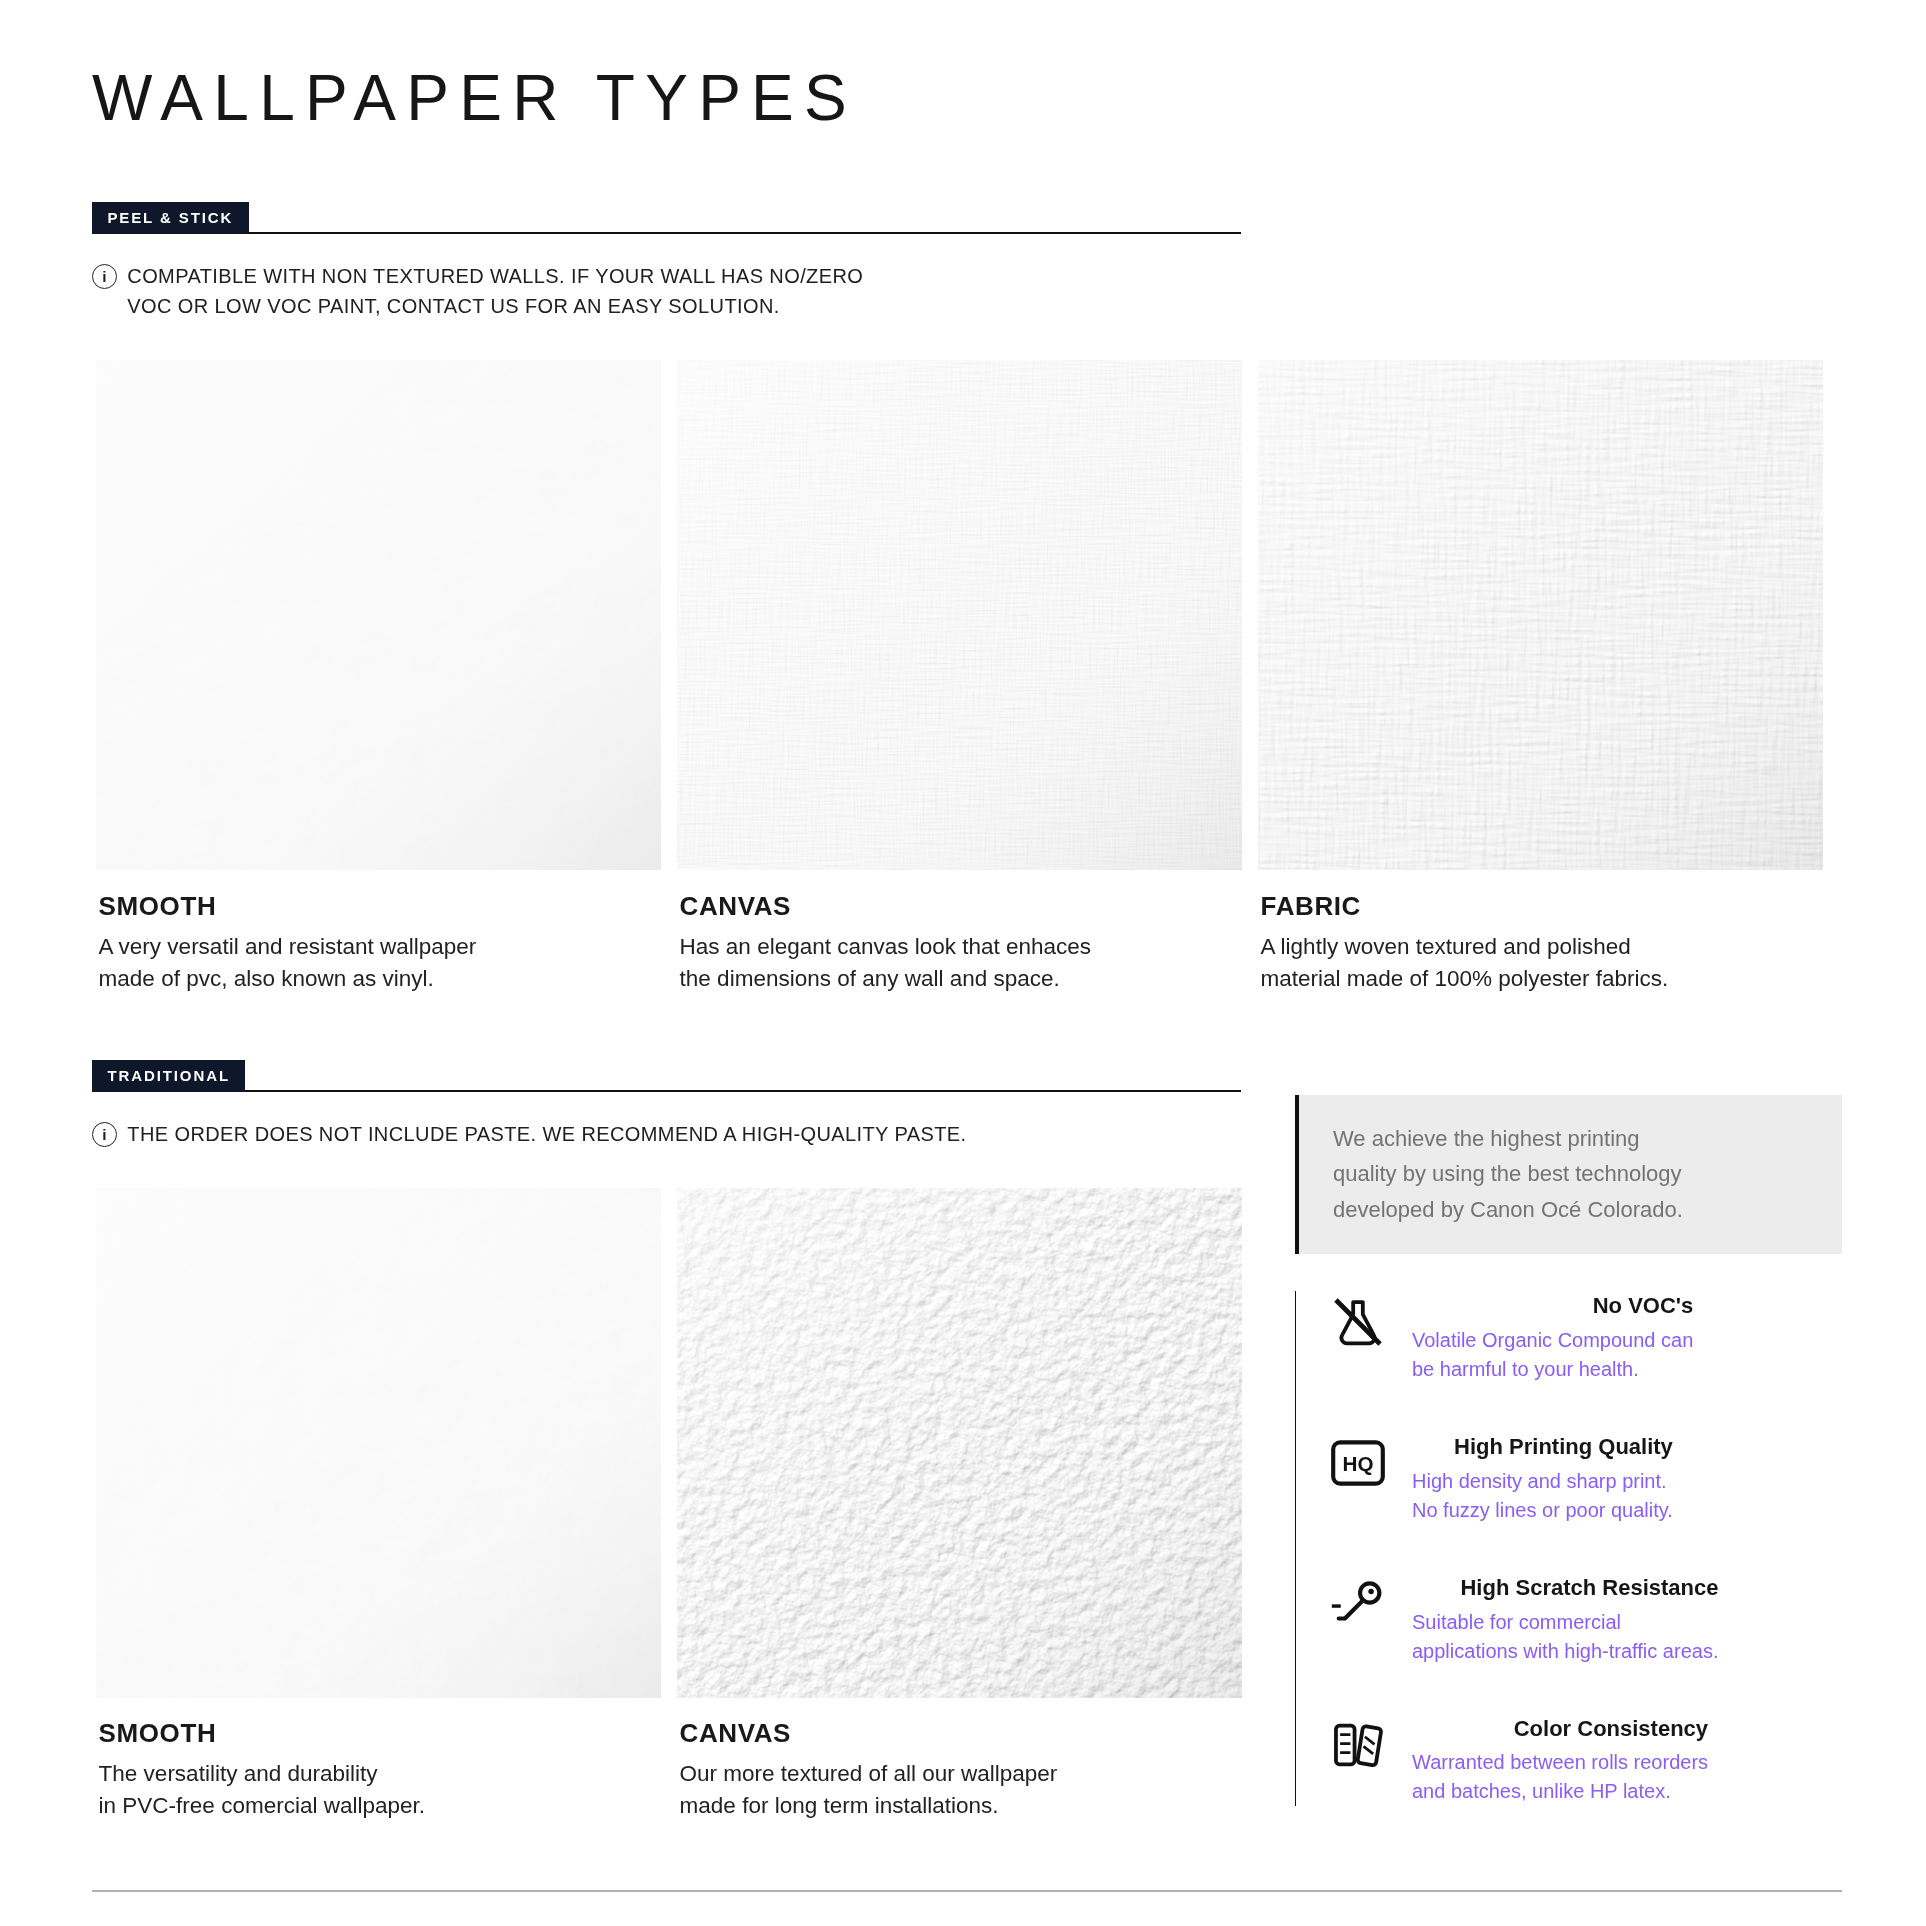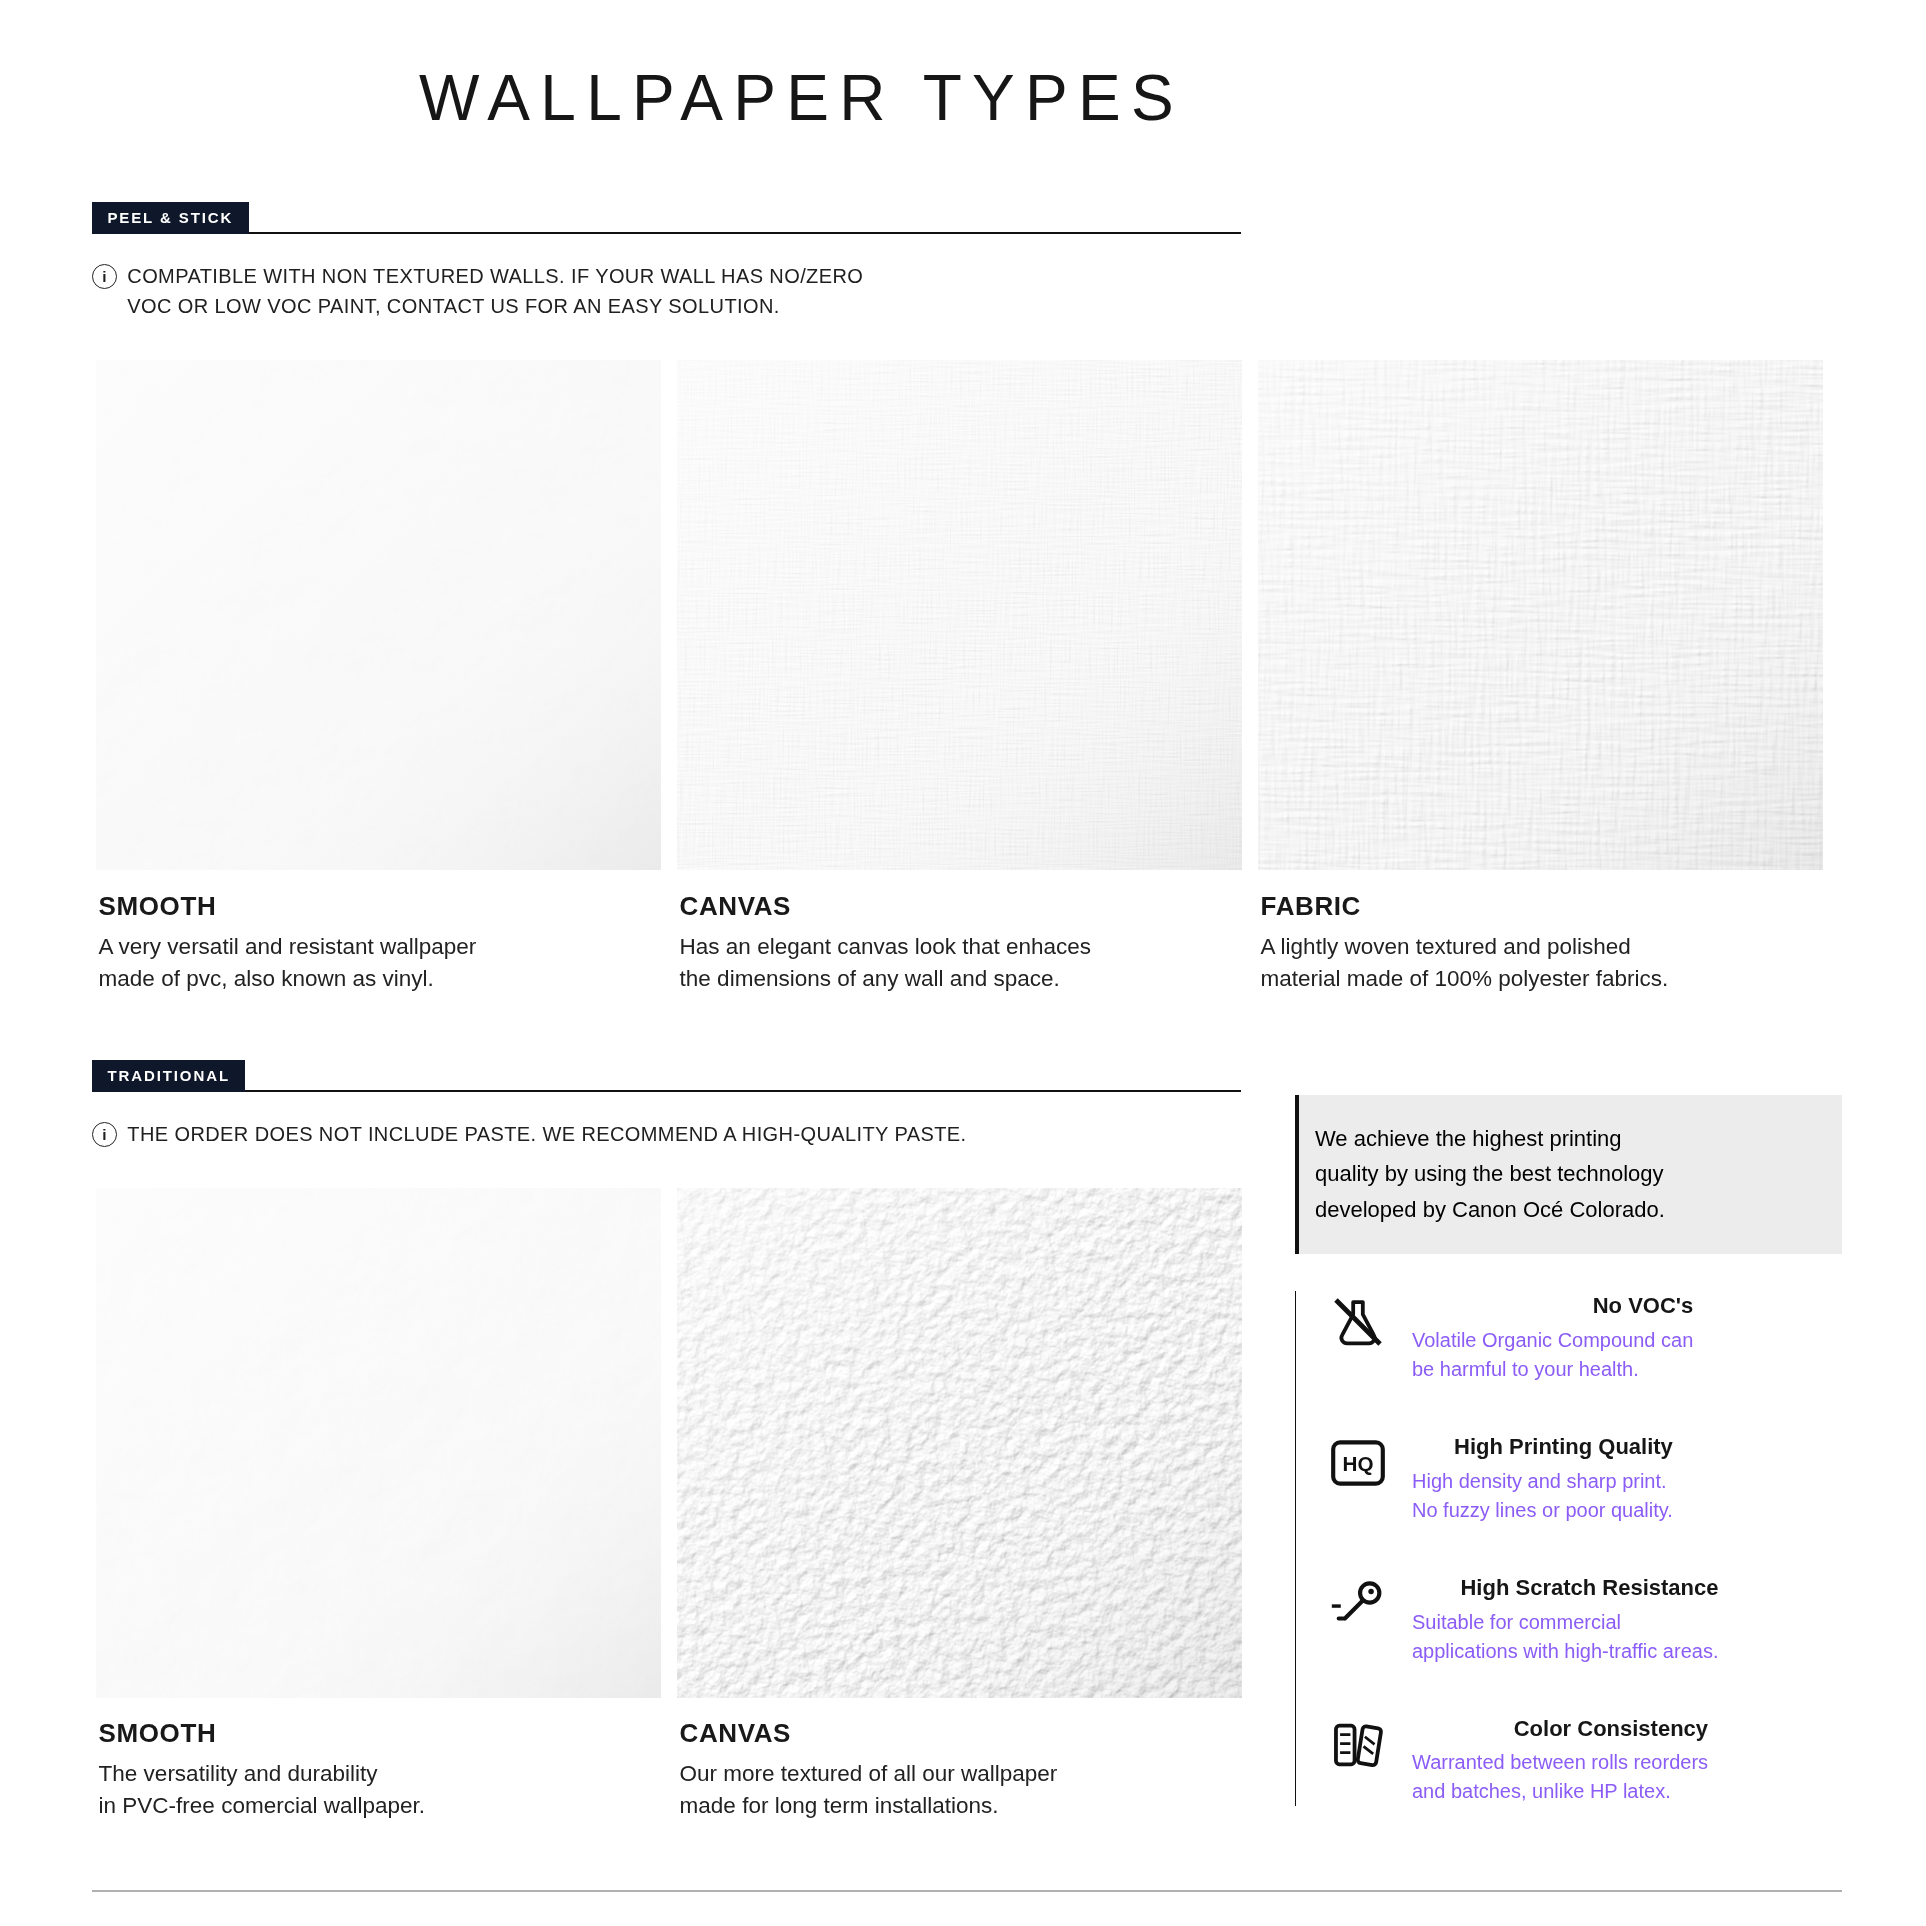--- a/index.html
+++ b/index.html
@@ -11,21 +11,20 @@
     color: #1d1d1d;
     font-family: "Liberation Sans", sans-serif;
     padding: 61px 83px 0 92px;
     position: relative;
     overflow: hidden;
   }
 
   .title {
     width: 1419px;
     margin: 0 0 67px 0;
-    text-align: center;
     font-size: 64px;
     font-weight: 500;
     letter-spacing: 10.3px;
     color: #161616;
   }
 
   .tag-row { display: flex; align-items: flex-end; width: 1149px; }
   .tag {
     background: #0f172a;
     color: #ffffff;
@@ -70,24 +69,24 @@
   }
   .card .desc { font-size: 22.5px; line-height: 1.42; color: #222222; margin-left: 2.6px; }
 
   .bottom-wrap { display: flex; margin-top: 61px; }
   .left-col { width: 1149px; flex: 0 0 1149px; }
   .right-col { width: 547px; margin-left: 54px; padding-top: 35px; }
 
   .quality-box {
     background: #ececec;
     border-left: 4.5px solid #111111;
-    padding: 26px 16px;
+    padding: 26px 34px;
     font-size: 22px;
     line-height: 1.62;
-    color: #000000;
+    color: #737373;
   }
 
   .features {
     margin-top: 37px;
     border-left: 1.9px solid #111111;
     padding-left: 31px;
     display: flex;
     flex-direction: column;
     gap: 48px;
   }

